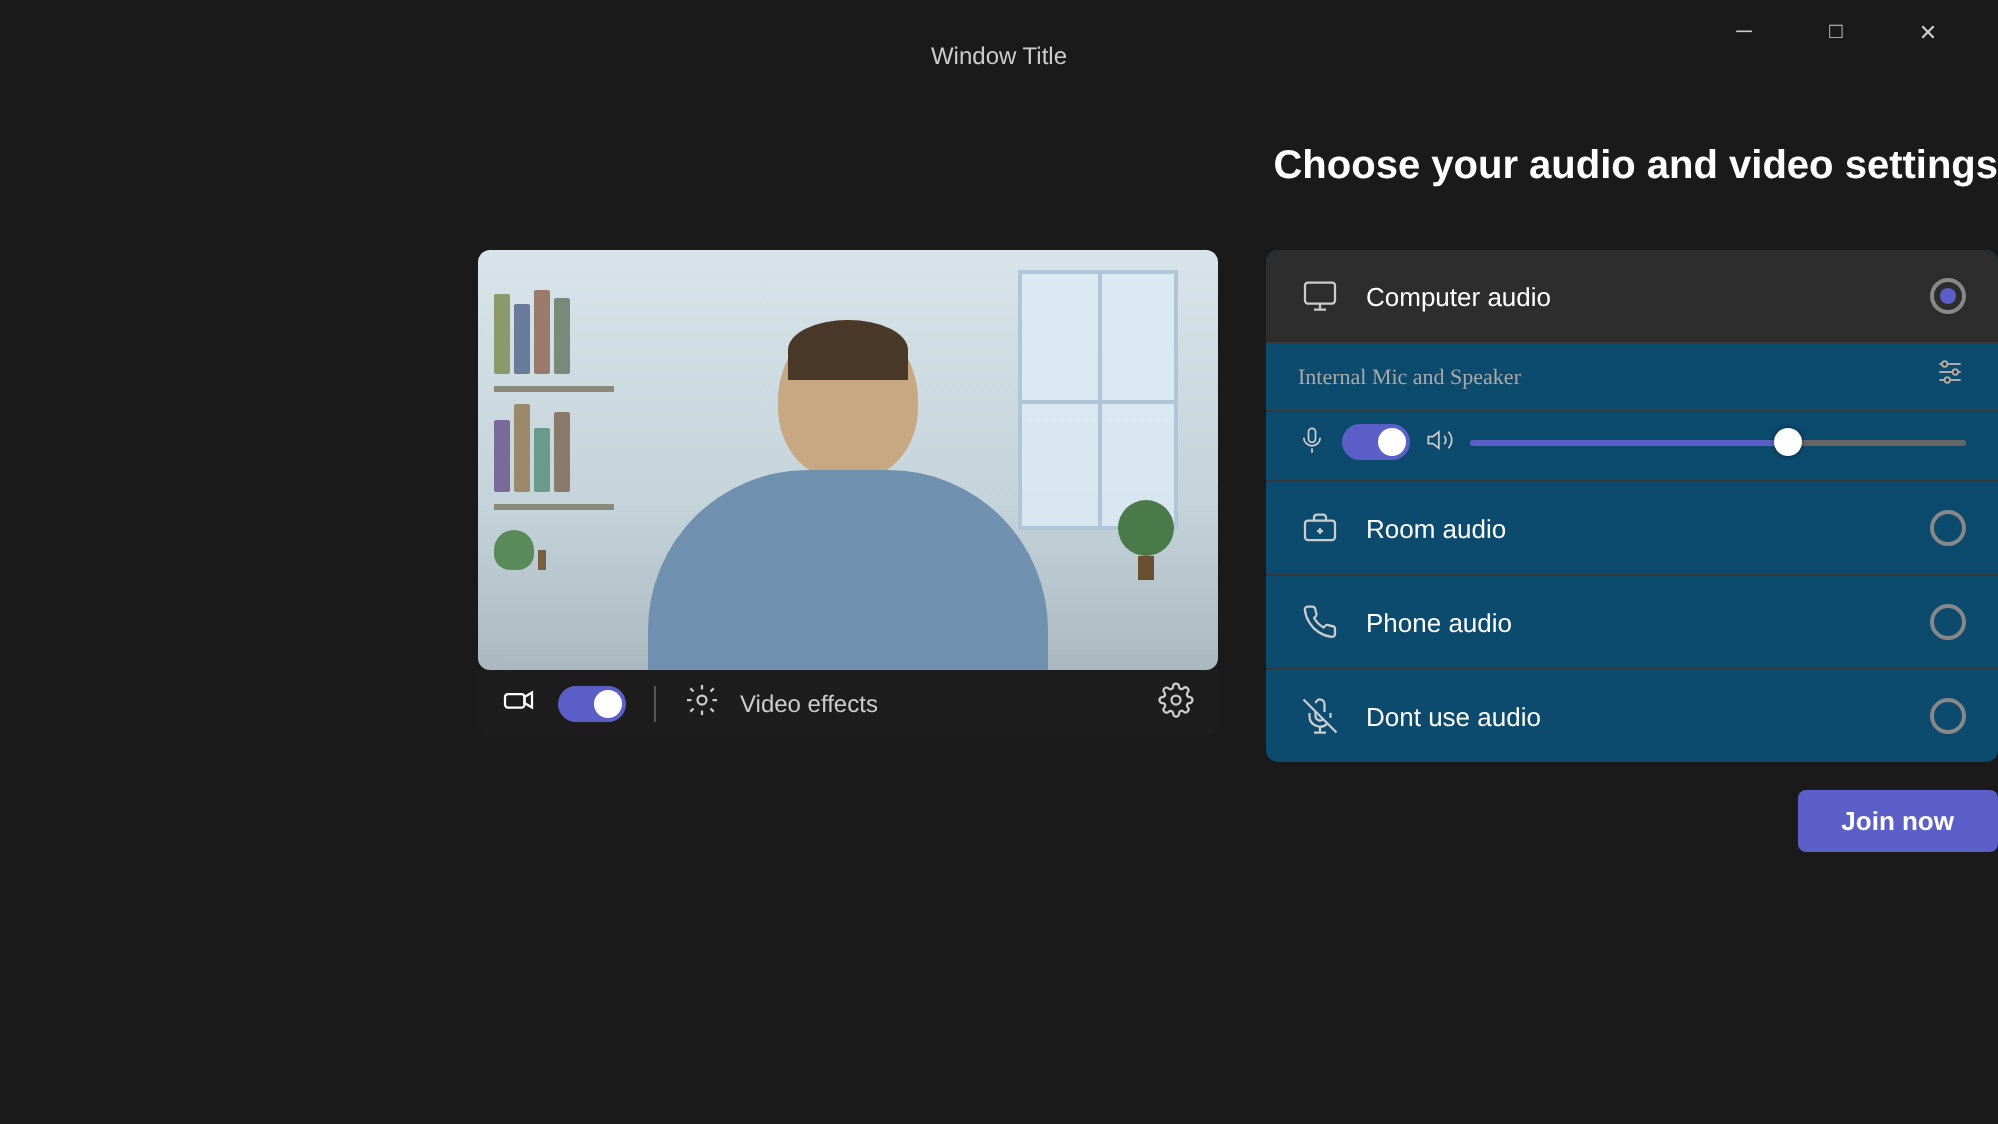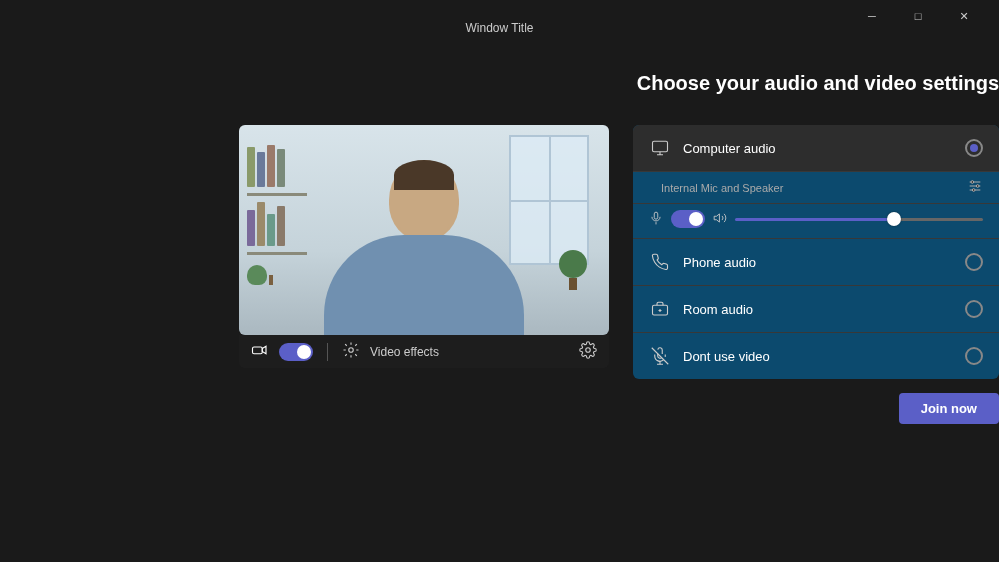--- a/index.html
+++ b/index.html
@@ -296,25 +296,26 @@
     .radio-btn.selected::after {
       content: '';
       width: 8px;
       height: 8px;
       background: #5b5fc7;
       border-radius: 50%;
     }
 
     
     .mic-row {
-      padding: 6px 16px 6px 28px;
+      padding: 6px 16px 6px 16px;
       display: flex;
       align-items: center;
       gap: 8px;
       border-bottom: 1px solid #383838;
+      font-family: Liberation Serif, serif;
     }
 
     .mic-label {
       font-size: 11px;
       color: #aaa;
       flex: 1;
     }
 
     .settings-sliders-icon {
       color: #aaa;
@@ -548,51 +549,51 @@
             <path d="M19.07 4.93a10 10 0 0 1 0 14.14"></path>
             <path d="M15.54 8.46a5 5 0 0 1 0 7.07"></path>
           </svg>
         </span>
         <input type="range" class="volume-slider" min="0" max="100" value="65" style="">
       </div>
 
       <div class="audio-option">
         <div class="audio-option-icon">
           <svg class="icon-svg" viewBox="0 0 24 24">
-            <path d="M22 16.92v3a2 2 0 0 1-2.18 2 19.79 19.79 0 0 1-8.63-3.07A19.5 19.5 0 0 1 4.95 12.4a19.79 19.79 0 0 1-3.07-8.67A2 2 0 0 1 3.86 1.68h3a2 2 0 0 1 2 1.72c.127.96.361 1.903.7 2.81a2 2 0 0 1-.45 2.11L8.09 9.37a16 16 0 0 0 6.29 6.29l1.15-1.15a2 2 0 0 1 2.11-.45c.907.339 1.85.573 2.81.7A2 2 0 0 1 22 16.92z" stroke="#ccc" fill="none"></path>
-          </svg>
-        </div>
-        <span class="audio-option-label">Phone audio</span>
-        <div class="radio-btn"></div>
-      </div>
-
-      <div class="audio-option">
-        <div class="audio-option-icon">
-          <svg class="icon-svg" viewBox="0 0 24 24">
             <rect x="2" y="7" width="20" height="13" rx="2" stroke="#ccc" fill="none"></rect>
             <path d="M16 7V5a2 2 0 0 0-2-2h-4a2 2 0 0 0-2 2v2" stroke="#ccc"></path>
             <line x1="12" y1="12" x2="12" y2="16" stroke="#ccc"></line>
             <line x1="10" y1="14" x2="14" y2="14" stroke="#ccc"></line>
           </svg>
         </div>
         <span class="audio-option-label">Room audio</span>
+        <div class="radio-btn"></div>
+      </div>
+
+      <div class="audio-option">
+        <div class="audio-option-icon">
+          <svg class="icon-svg" viewBox="0 0 24 24">
+            <path d="M22 16.92v3a2 2 0 0 1-2.18 2 19.79 19.79 0 0 1-8.63-3.07A19.5 19.5 0 0 1 4.95 12.4a19.79 19.79 0 0 1-3.07-8.67A2 2 0 0 1 3.86 1.68h3a2 2 0 0 1 2 1.72c.127.96.361 1.903.7 2.81a2 2 0 0 1-.45 2.11L8.09 9.37a16 16 0 0 0 6.29 6.29l1.15-1.15a2 2 0 0 1 2.11-.45c.907.339 1.85.573 2.81.7A2 2 0 0 1 22 16.92z" stroke="#ccc" fill="none"></path>
+          </svg>
+        </div>
+        <span class="audio-option-label">Phone audio</span>
         <div class="radio-btn"></div>
       </div>
 
       <div class="audio-option" style="border-bottom:none;">
         <div class="audio-option-icon">
           <svg class="icon-svg" viewBox="0 0 24 24">
             <line x1="1" y1="1" x2="23" y2="23" stroke="#ccc"></line>
             <path d="M9 9v3a3 3 0 0 0 5.12 2.12M15 9.34V4a3 3 0 0 0-5.94-.6" stroke="#ccc" fill="none"></path>
             <path d="M17 16.95A7 7 0 0 1 5 12v-2m14 0v2a7 7 0 0 1-.11 1.23" stroke="#ccc" fill="none"></path>
             <line x1="12" y1="19" x2="12" y2="23" stroke="#ccc"></line>
             <line x1="8" y1="23" x2="16" y2="23" stroke="#ccc"></line>
           </svg>
         </div>
-        <span class="audio-option-label">Dont use video</span>
+        <span class="audio-option-label">Dont use audio</span>
         <div class="radio-btn"></div>
       </div>
 
     </div>
   </div>
 
   <div class="action-row">
     <button class="btn-join">Join now</button>
   </div>
 

